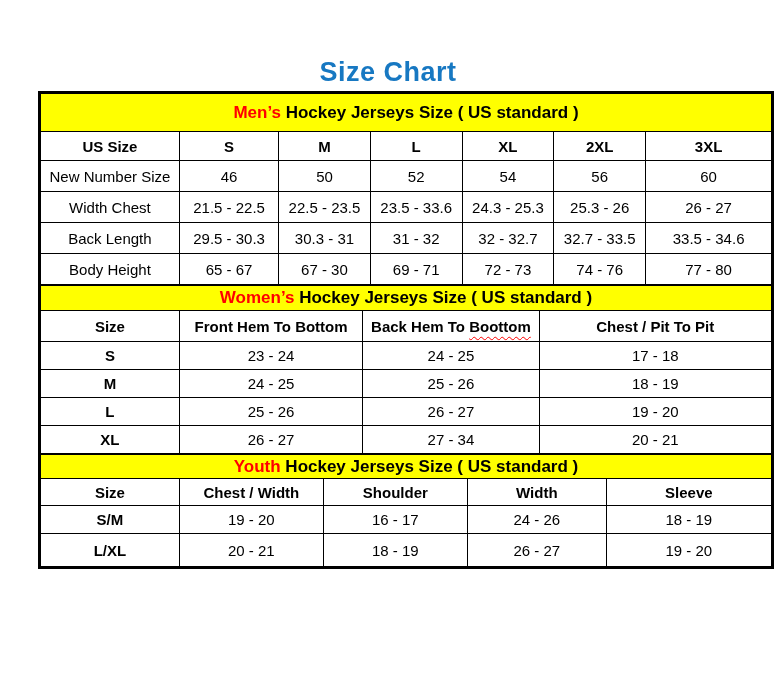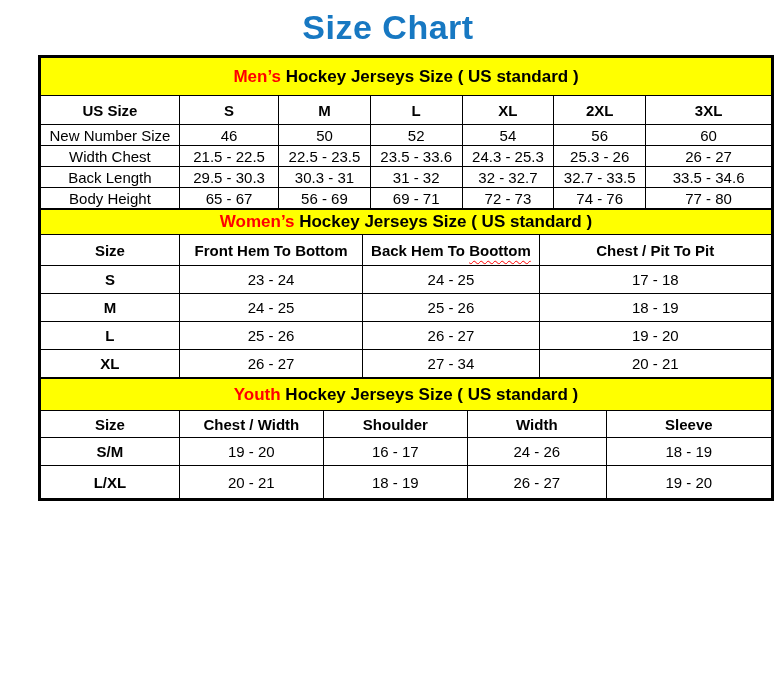--- a/index.html
+++ b/index.html
@@ -12,23 +12,24 @@
   * { box-sizing: border-box; }
   html, body {
     margin: 0; padding: 0;
     width: 776px; height: 692px;
     background: var(--page-bg);
     font-family: "Liberation Sans", sans-serif;
     color: #000;
   }
   .page { width: 776px; height: 692px; overflow: hidden; }
   .title {
-    margin: 8px;
+    margin: 1px;
+    padding-top: 56px;
     text-align: center;
-    font-size: 34px;
+    font-size: 27px;
     font-weight: 700;
     color: var(--accent-blue);
     letter-spacing: 0.5px;
   }
   .chart-wrap {
     margin: 3px 0 0 38px;
     width: 736px;
     border: 2px solid var(--border-black);
   }
   table.t {
@@ -46,29 +47,29 @@
     white-space: nowrap;
   }
   tr.caption-row td {
     background: var(--header-yellow);
     font-size: 17px;
     font-weight: 700;
     height: 38px;
   }
   .caption-highlight { color: var(--accent-red); }
   tr.head-row th { font-weight: 700; height: 29px; }
-  tr.data-row { height: 21px; }
+  tr.data-row { height: 31px; }
   tr.data-row td { font-weight: 400; }
   .bold-first tr.data-row td:first-child { font-weight: 700; }
 
   .t-womens tr.caption-row td { height: 25px; }
   .t-womens tr.head-row th { height: 31px; }
   .t-womens tr.data-row { height: 28px; }
 
-  .t-youth tr.caption-row td { height: 32px; }
+  .t-youth tr.caption-row td { height: 24px; }
   .t-youth tr.head-row th { height: 27px; }
   .t-youth tr.data-row { height: 28px; }
   .t-youth tr.data-row:last-child { height: 33px; }
 
   .squiggle {
     text-decoration-line: underline;
     text-decoration-style: wavy;
     text-decoration-color: var(--accent-red);
     text-decoration-thickness: 1px;
     text-underline-offset: 4px;
@@ -129,21 +130,21 @@
           <td>29.5 - 30.3</td>
           <td>30.3 - 31</td>
           <td>31 - 32</td>
           <td>32 - 32.7</td>
           <td>32.7 - 33.5</td>
           <td>33.5 - 34.6</td>
         </tr>
         <tr class="data-row">
           <td>Body Height</td>
           <td>65 - 67</td>
-          <td>56 - 69</td>
+          <td>67 - 30</td>
           <td>69 - 71</td>
           <td>72 - 73</td>
           <td>74 - 76</td>
           <td>77 - 80</td>
         </tr>
       </tbody>
     </table>
 
     <table class="t t-womens bold-first">
       <colgroup>

